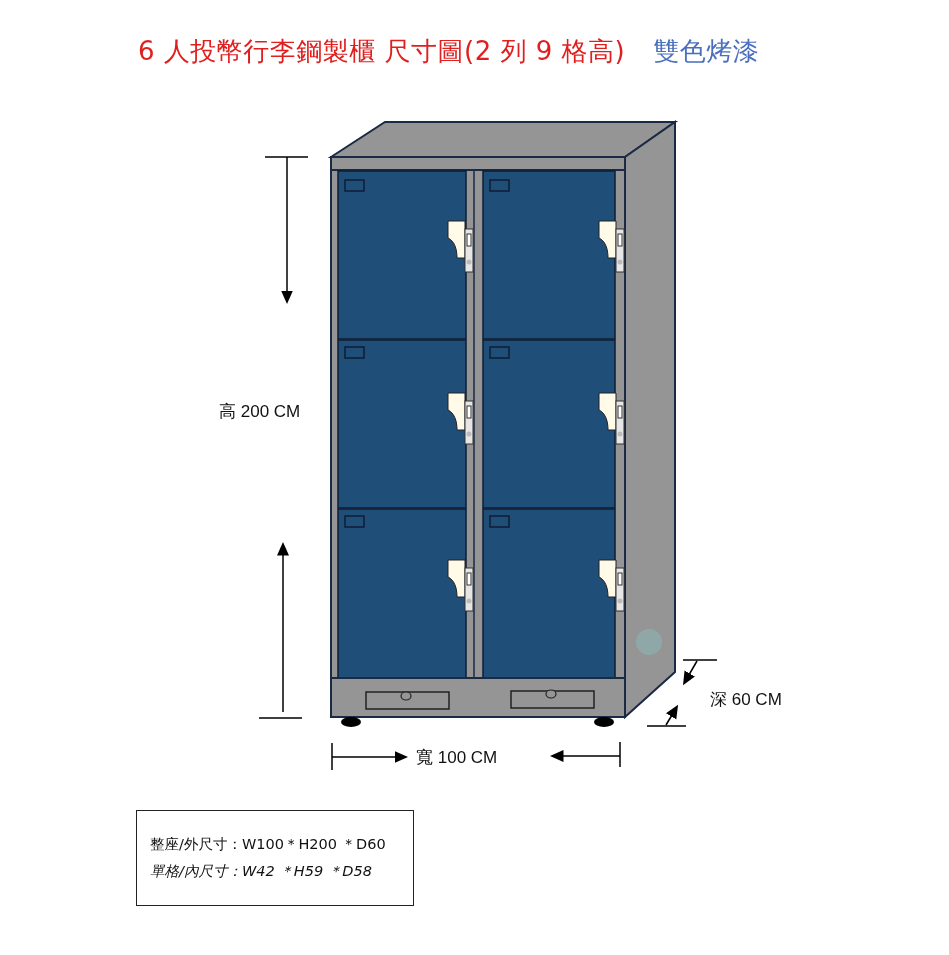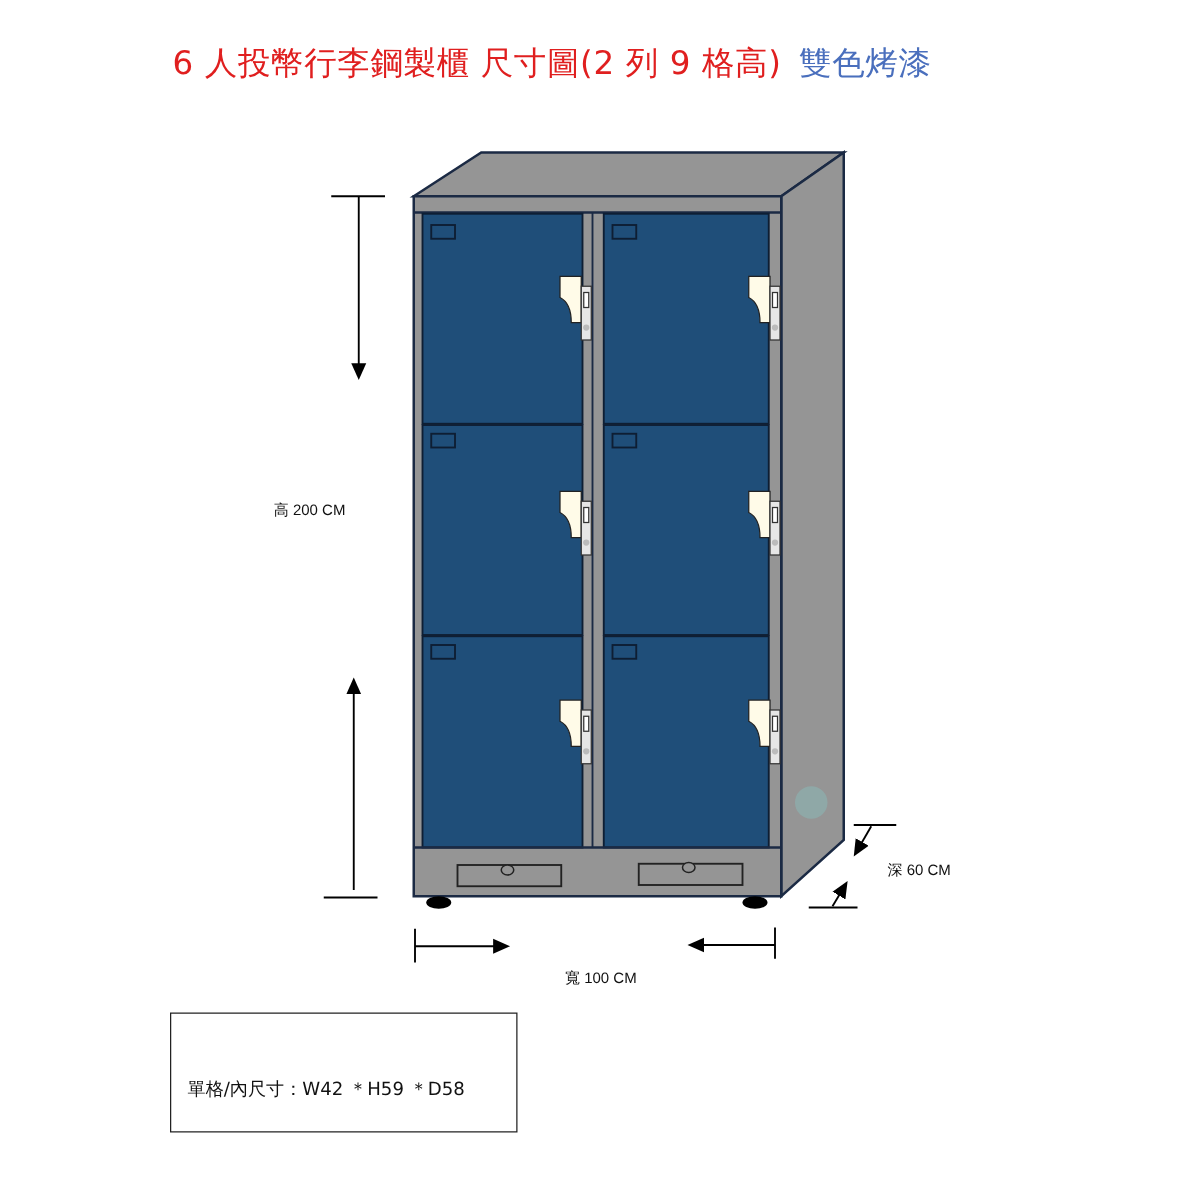--- a/index.html
+++ b/index.html
@@ -1,23 +1,23 @@
 <!DOCTYPE html>
 <html><head>
 <meta charset="utf-8">
 <style>
   html, body { margin: 0; padding: 0; background: #ffffff; }
   body { width: 949px; height: 955px; position: relative; overflow: hidden;
          font-family: "DejaVu Sans", "Liberation Sans", sans-serif; }
   .title { position: absolute; top: 33px; left: 138px; height: 36px; white-space: nowrap;
            font-size: 26px; line-height: 36px; letter-spacing: 0.5px; }
   .title .red { color: #e01f1f; }
-  .title .blue { color: #4a6fbd; margin-left: 14px; }
+  .title .blue { color: #4a6fbd; margin-left: 28px; }
   svg.drawing { position: absolute; left: 0; top: 0; }
-  .dim-label { position: absolute; font-size: 12px; color: #111; white-space: nowrap;
+  .dim-label { position: absolute; font-size: 17px; color: #111; white-space: nowrap;
                font-family: "Liberation Sans", "DejaVu Sans", sans-serif; }
   .spec-box { position: absolute; left: 136px; top: 810px; width: 278px; height: 96px;
               border: 1.5px solid #222; box-sizing: border-box; background: #fff; }
   .spec-line { position: absolute; left: 13px; font-size: 14.5px; color: #111; white-space: nowrap;
                font-family: "DejaVu Sans", sans-serif; }
 </style>
 </head>
 <body>
 
 <div class="title">
@@ -130,18 +130,19 @@
 
   <g stroke="#000" stroke-width="1.5">
     <line x1="683" y1="660" x2="717" y2="660"></line>
     <line x1="697" y1="661" x2="686" y2="680" marker-end="url(#arrowhead)"></line>
     <line x1="647" y1="726" x2="686" y2="726"></line>
     <line x1="666" y1="725" x2="675" y2="710" marker-end="url(#arrowhead)"></line>
   </g>
 </svg>
 
 <div class="dim-label" style="left:219px; top:400px;">高 200  CM</div>
-<div class="dim-label" style="left:452px; top:746px;margin-top:28px;">寬 100  CM</div>
+<div class="dim-label" style="left:416px; top:746px;">寬 100  CM</div>
 <div class="dim-label" style="left:710px; top:688px;text-align:right;">深 60  CM</div>
 
 <div class="spec-box">
-  <div class="spec-line" style="top:51px;">單格/內尺寸：W42 ＊H59 ＊D58</div>
+  <div class="spec-line" style="top:24px;">整座/外尺寸：W100＊H200 ＊D60</div>
+  <div class="spec-line" style="top:51px;font-style:italic;">單格/內尺寸：W42 ＊H59 ＊D58</div>
 </div>
 
 </body></html>

